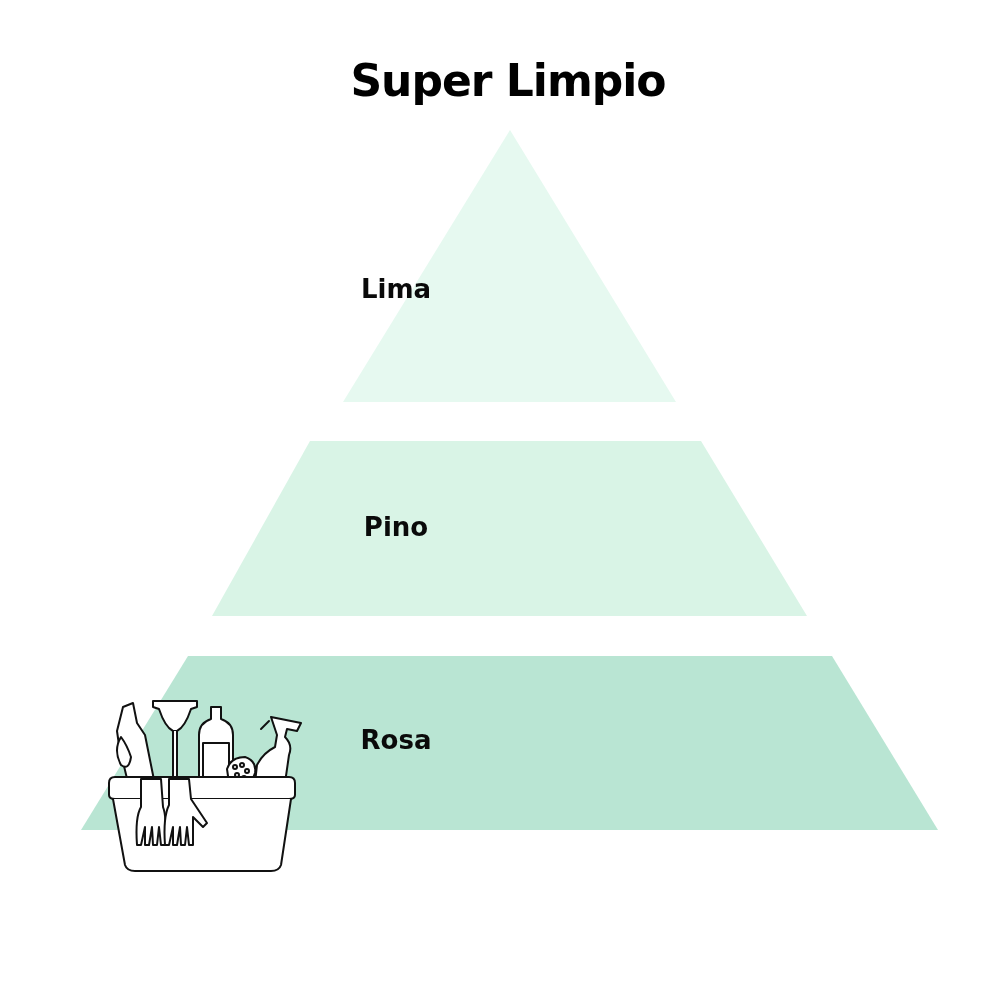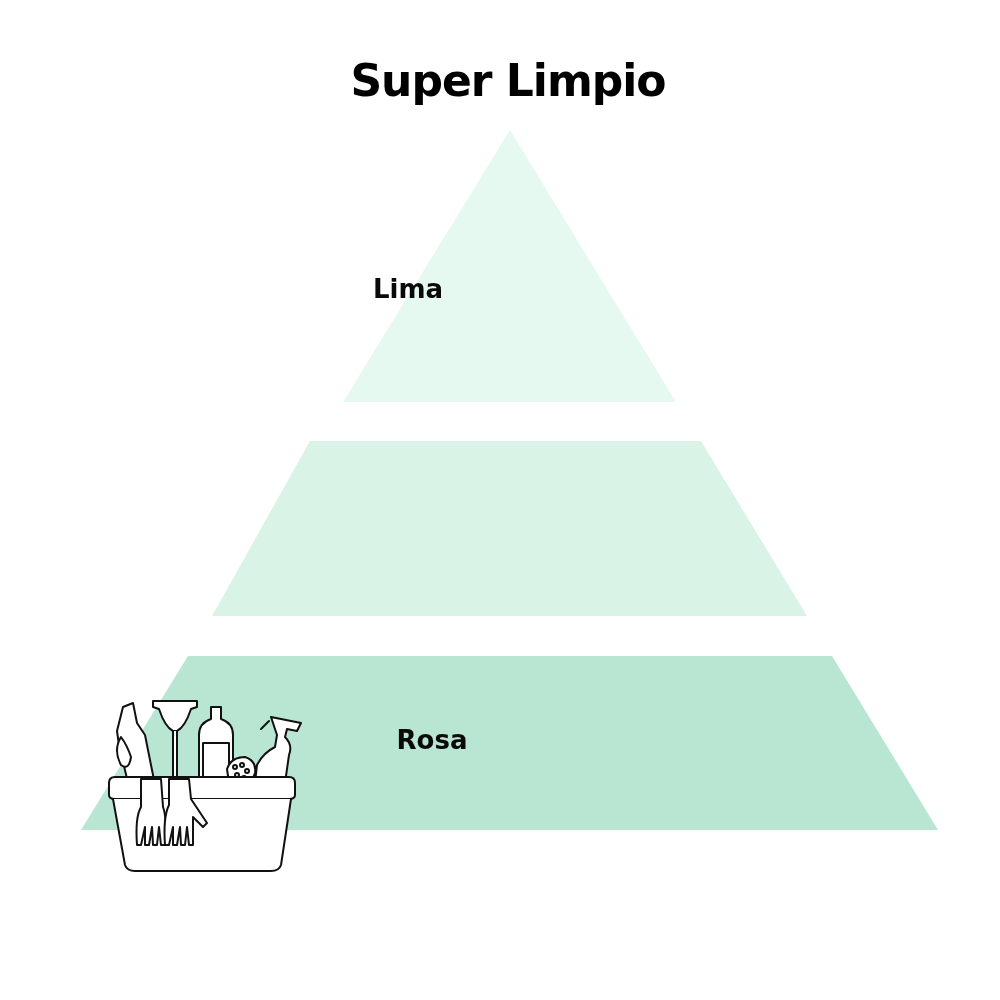--- a/index.html
+++ b/index.html
@@ -1,39 +1,40 @@
 <!DOCTYPE html>
 <html><head>
 <meta charset="utf-8">
 <style>
   html, body { margin:0; padding:0; background:#ffffff; }
   body { width:1000px; height:1000px; position:relative; overflow:hidden; font-family:"DejaVu Sans", sans-serif; }
   .title { position:absolute; left:8px; top:55px; width:1000px; text-align:center; font-size:44px; font-weight:bold; color:#000; letter-spacing:-1px; }
   svg.pyr { position:absolute; left:0; top:0; }
-  .lbl { position:absolute; left:12px; width:792px; text-align:center; font-size:26px; font-weight:bold; color:#0a0a0a; line-height:44px; }
+  .lbl { position:absolute; left:0; width:792px; text-align:center; font-size:26px; font-weight:bold; color:#0a0a0a; line-height:44px; }
   .lbl span { display:block; }
   .basket { position:absolute; left:105px; top:695px; width:200px; height:180px; }
 </style>
 </head>
 <body>
 
 <div class="title">Super Limpio</div>
 
 <svg class="pyr" width="1000" height="1000">
   <polygon points="510,130 676,402 343,402" fill="#e6f9f0"></polygon>
   <polygon points="310,441 701,441 807,616 212,616" fill="#d9f4e6"></polygon>
   <polygon points="188,656 832,656 938,830 81,830" fill="#b9e5d3"></polygon>
 </svg>
 
 <div class="lbl" style="top:267px;">
   <span>Lima</span>
 </div>
 <div class="lbl" style="top:505px;">
+  <span>Pino</span>
 </div>
-<div class="lbl" style="top:718px;padding-left:24px;">
+<div class="lbl" style="top:718px;">
   <span>Rosa</span>
 </div>
 
 <svg class="basket" viewBox="0 0 200 180" fill="#fff" stroke="#111" stroke-width="2" stroke-linejoin="round" stroke-linecap="round">
 
   <path d="M18 12 L28 8 L32 28 L40 40 L50 90 L24 92 L14 50 L12 36 Z"></path>
   <path d="M16 42 Q8 55 16 70 Q24 76 26 62 Q22 50 16 42 Z"></path>
 
   <path d="M48 6 L92 6 L92 12 L86 14 Q80 32 72 36 L68 36 Q60 32 54 14 L48 12 Z"></path>
   <path d="M68 36 L68 88 L72 88 L72 36"></path>

